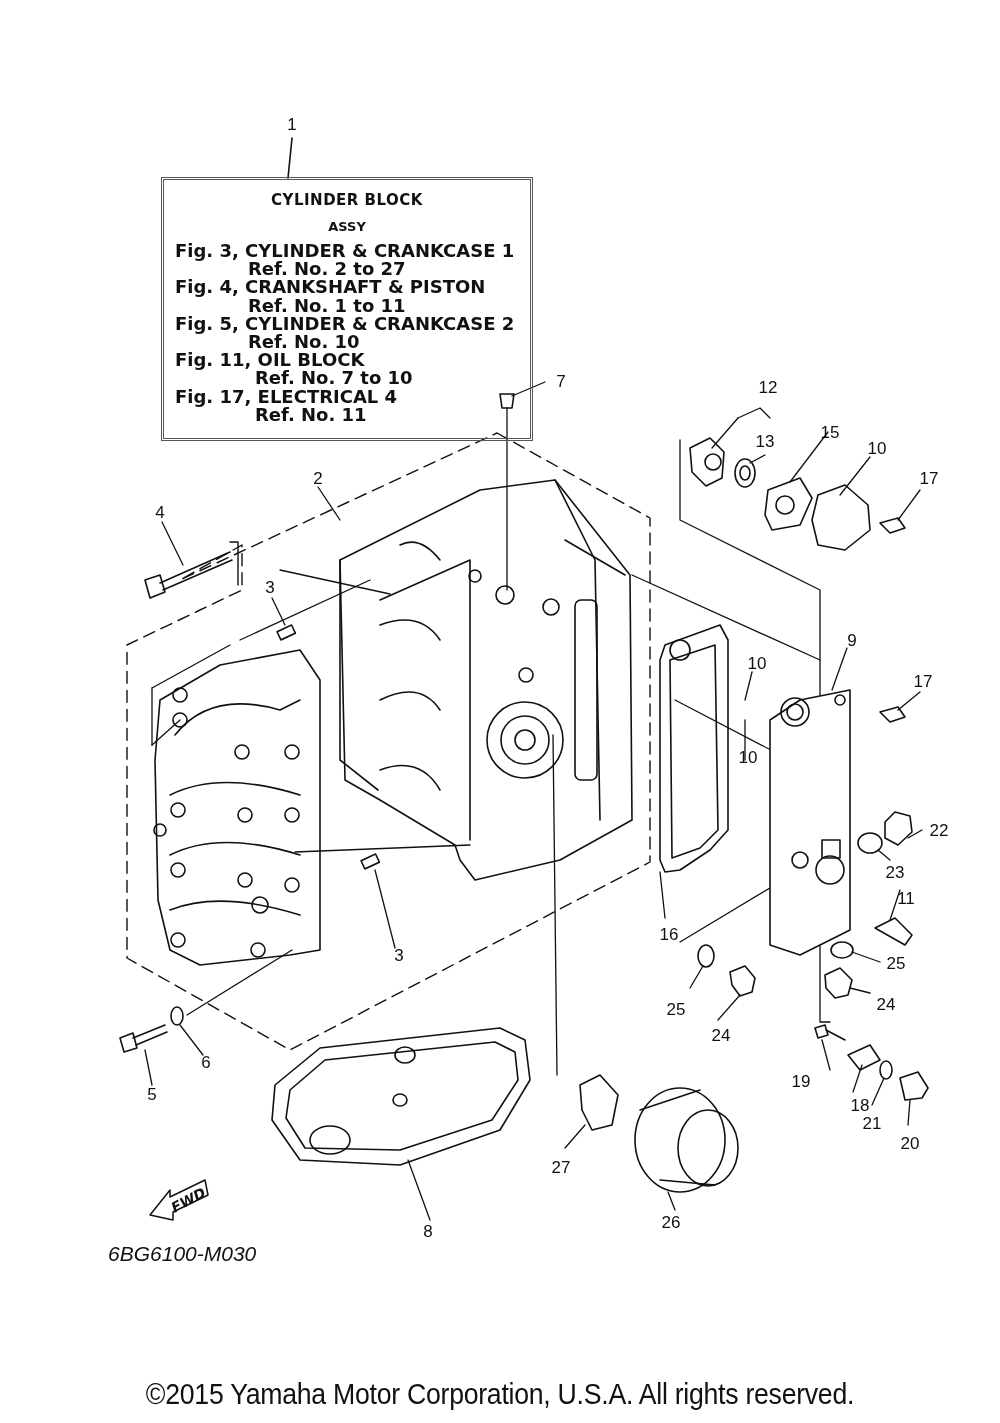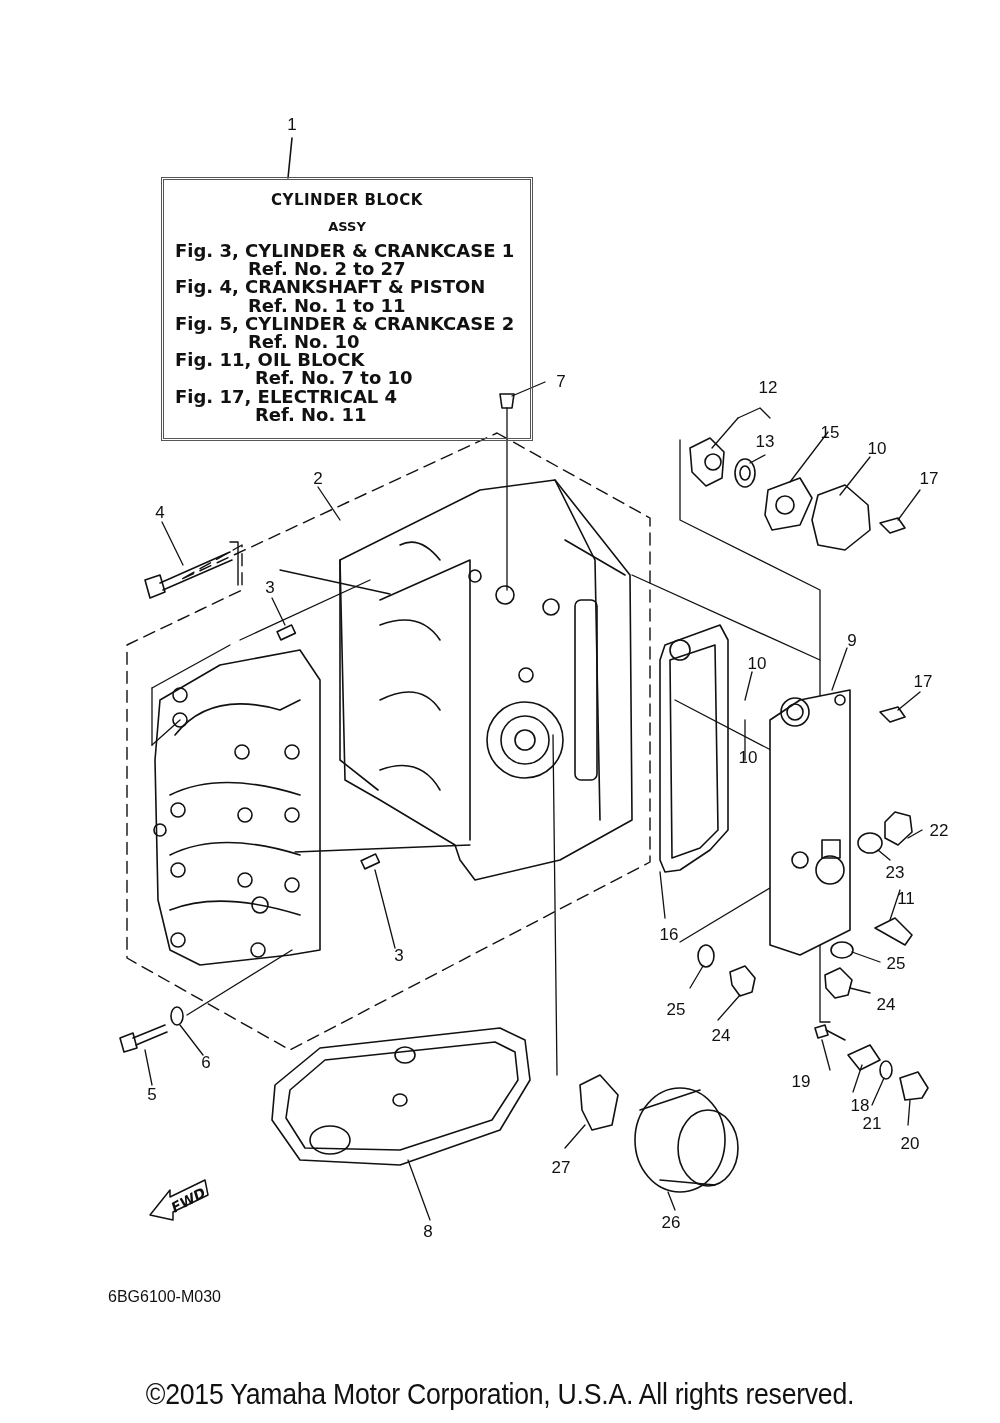--- a/index.html
+++ b/index.html
@@ -9,21 +9,21 @@
   .callout { position:absolute; font-family:"Liberation Sans", sans-serif;
              font-size:17px; color:#111; line-height:1; transform:translate(-50%,-50%); white-space:nowrap; }
   #legend-box { position:absolute; left:129px; top:177px; width:372px; height:264px;
                 border:3px double #555; box-sizing:border-box; text-align:center;
                 font-family:"DejaVu Sans", sans-serif; font-weight:bold;margin-left:32px; }
   #legend-box .title { font-size:15px; margin-top:11px; letter-spacing:0.5px; }
   #legend-box .sub { font-size:13px; margin-top:10px; }
   #legend-box .lines { text-align:left; font-size:18px; margin-top:8px; padding-left:11px; line-height:18.2px; }
   #legend-box .ref { padding-left:73px; }
   #legend-box .ref2 { padding-left:80px; }
-  #diagram-code { position:absolute; left:108px; top:1288px; font-size:16px; }
+  #diagram-code { position:absolute; left:108px; top:1242px; font-size:21px;font-style:italic; }
   #copyright { position:absolute; left:0; width:1000px; top:1378px; text-align:center;
                font-size:29px; letter-spacing:-0.3px; transform:scaleX(0.92); }
   #fwd-label { position:absolute; left:170px; top:1192px; font-family:"DejaVu Sans", sans-serif;
                font-weight:bold; font-style:italic; font-size:14px; transform:rotate(-28deg); }
 </style>
 </head>
 <body>
 
 <svg id="diagram" viewBox="0 0 1000 1423" xmlns="http://www.w3.org/2000/svg" fill="none" stroke="#111" stroke-width="1.6" stroke-linejoin="round" stroke-linecap="round">
 

